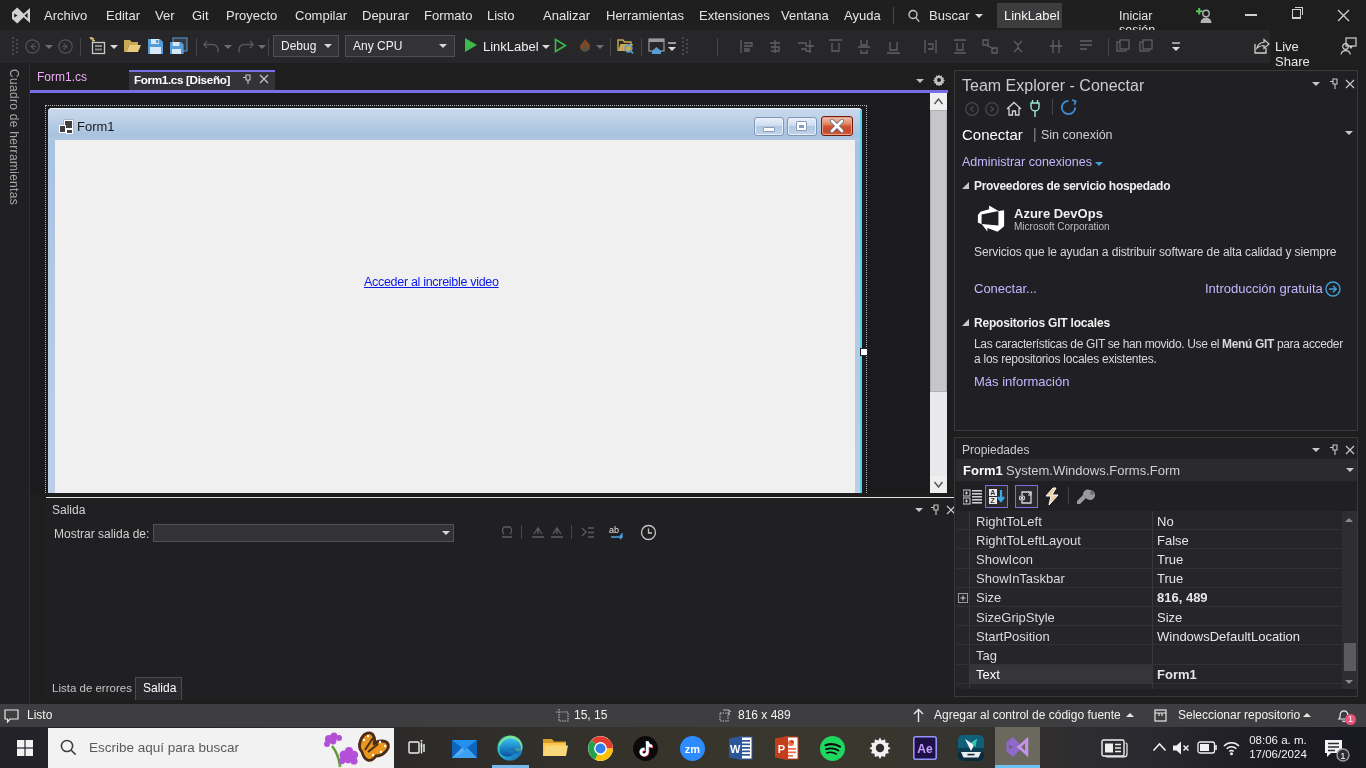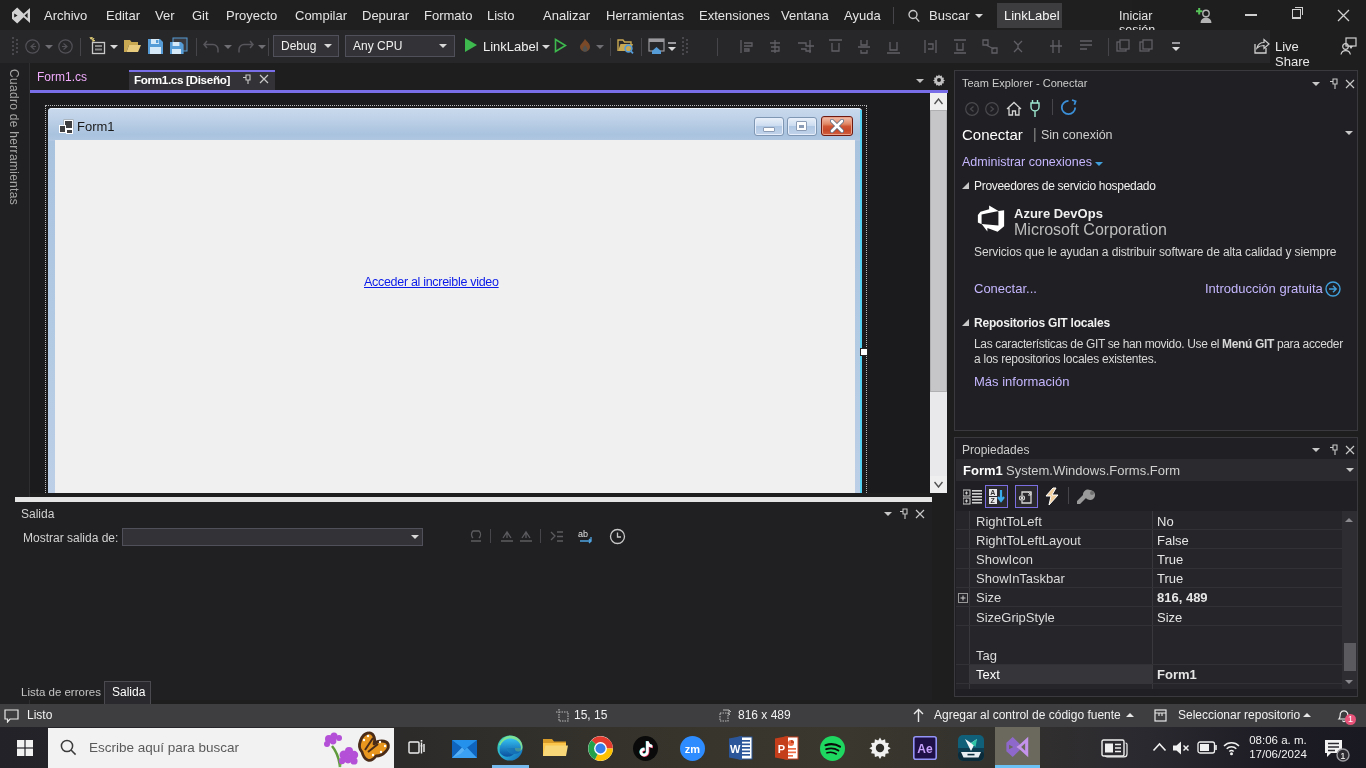--- a/index.html
+++ b/index.html
@@ -18,21 +18,21 @@
 .dimcaret{border-top-color:#6f6f73}
 
 #tabrow{left:30px;top:63px;width:918px;height:27px;background:#1e1e1e}
 #purpleline{left:30px;top:90px;width:918px;height:3px;background:#7a6ee8}
 
 #leftstrip{left:0;top:63px;width:30px;height:641px;background:#202022;border-right:1px solid #2e2e30}
 #lstext2{position:absolute;left:7px;top:6px;font-size:12.5px;letter-spacing:0.8px;color:#a6a6a6;font-size:12px;writing-mode:vertical-rl;letter-spacing:.3px}
 
 #docarea{left:30px;top:93px;width:918px;height:400px;background:#1b1b1d;overflow:hidden}
 
-#salida{left:15px;top:497px;width:917px;height:203px;background:#202023;border-top:5px solid #e5e5e5}
+#salida{left:46px;top:497px;width:917px;height:203px;background:#202023;border-top:1px solid #e5e5e5}
 
 #tepanel{left:954px;top:70px;width:404px;height:361px;background:#202024;border:1px solid #39393e;overflow:hidden}
 #proppanel{left:954px;top:437px;width:404px;height:260px;background:#202024;border:1px solid #39393e;overflow:hidden}
 
 #statusbar{left:0;top:704px;width:1366px;height:23px;background:#3e3e41;color:#f2f2f2;font-size:12px}
 
 #taskbar{left:0;top:727px;width:1366px;height:41px;background:linear-gradient(90deg,#232228 0%,#28272a 22%,#312f2a 38%,#38352c 52%,#3a372e 62%,#34322d 72%,#2a2930 84%,#1c1b23 94%,#191922 100%)}
 .blue{color:#c4b5fd}
 .tri-exp{width:0;height:0;border-left:7px solid transparent;border-bottom:7px solid #c8c8c8}
 .prow{position:absolute;left:0;width:386px;height:19.2px;border-bottom:1px solid #313136}
@@ -321,21 +321,21 @@
 <svg class="ab" style="left:594px;top:26px" width="17" height="17" viewBox="0 0 17 17">
         <circle cx="8.5" cy="8.5" r="7" fill="none" stroke="#c8c8c8" stroke-width="1.3"></circle>
         <path d="M8.5,4.5 V9 H12" fill="none" stroke="#c8c8c8" stroke-width="1.3"></path>
       </svg>
 <span class="ab" style="left:6px;top:184px;font-size:11.5px;color:#c4c4c4">Lista de errores</span>
 <div class="ab" style="left:89px;top:179px;width:47px;height:23px;background:#2a2a2e;border:1px solid #4a4a50;border-bottom:none"></div>
 <span class="ab" style="left:97px;top:183px;font-size:12px;color:#ffffff">Salida</span>
 </div>
 <div class="ab" id="tepanel">
 
-<span class="ab" style="left:7px;top:6px;font-size:11px;color:#cccccc">Team Explorer - Conectar</span>
+<span class="ab" style="left:7px;top:6px;font-size:16px;color:#cccccc">Team Explorer - Conectar</span>
 <div class="ab caret" style="left:357px;top:11px;border-top-color:#c8c8c8"></div>
 <svg class="ab" style="left:374px;top:7px" width="11" height="12" viewBox="0 0 11 12">
         <path d="M4,1 h4 v5 h-4 Z M4,3.5 h-3 M6,6 v5" stroke="#c8c8c8" stroke-width="1.1" fill="none"></path>
       </svg>
 <svg class="ab" style="left:390px;top:8px" width="10" height="10" viewBox="0 0 10 10">
         <path d="M1,1 L9,9 M9,1 L1,9" stroke="#c8c8c8" stroke-width="1.2"></path>
       </svg>
 <svg class="ab" style="left:10px;top:31px" width="14" height="14" viewBox="0 0 14 14">
         <circle cx="7" cy="7" r="6.3" fill="none" stroke="#4a4a4e" stroke-width="1.2"></circle>
         <path d="M8.5,4.5 L5.5,7 L8.5,9.5" stroke="#4a4a4e" stroke-width="1.2" fill="none"></path>
@@ -356,26 +356,26 @@
         <path d="M15.2,8.5 l0,0" stroke="#3b8fd8"></path>
         <path d="M12,1 l3.6,1.2 -1.2,3.6" fill="none" stroke="#3b8fd8" stroke-width="1.8"></path>
       </svg>
 <span class="ab" style="left:7px;top:55px;font-size:15px;color:#ffffff">Conectar</span>
 <span class="ab" style="left:78px;top:55px;font-size:14px;color:#8a8a8a">|</span>
 <span class="ab" style="left:86px;top:57px;font-size:12.5px;color:#cfcfcf">Sin conexión</span>
 <div class="ab caret" style="left:390px;top:60px;border-top-color:#c8c8c8"></div>
 <span class="ab blue" style="left:7px;top:84px;font-size:12.5px">Administrar conexiones</span>
 <div class="ab caret" style="left:140px;top:91px;border-top-color:#41a0dc"></div>
 <div class="ab tri-exp" style="left:7px;top:111px"></div>
-<span class="ab" style="left:19px;top:108px;font-size:12px;letter-spacing:-0.3px;font-weight:normal;color:#f0f0f0">Proveedores de servicio hospedado</span>
+<span class="ab" style="left:19px;top:108px;font-size:12px;letter-spacing:-0.3px;font-weight:bold;color:#f0f0f0">Proveedores de servicio hospedado</span>
 <svg class="ab" style="left:21px;top:131px" width="30" height="33" viewBox="0 0 16 16">
         <path fill="#ffffff" d="M15 3.622v8.512L11.5 15l-5.425-1.975v1.958L3.004 10.97l8.951.7V4.005L15 3.622zm-2.984.428L6.994 1v2.001L2.382 4.356 1 6.13v4.029l1.978.873V5.869l9.038-1.819z"></path>
       </svg>
 <span class="ab" style="left:59px;top:135px;font-size:13px;font-weight:bold;color:#f0f0f0">Azure DevOps</span>
-<span class="ab" style="left:59px;top:150px;font-size:16px;color:#bdbdbd">Microsoft Corporation</span>
+<span class="ab" style="left:59px;top:150px;font-size:10px;color:#bdbdbd">Microsoft Corporation</span>
 <span class="ab" style="left:19px;top:174px;font-size:12px;letter-spacing:-0.12px;color:#d8d8d8;white-space:nowrap">Servicios que le ayudan a distribuir software de alta calidad y siempre</span>
 <span class="ab blue" style="left:19px;top:210px;font-size:13px">Conectar...</span>
 <span class="ab blue" style="left:250px;top:210px;font-size:13px">Introducción gratuita</span>
 <svg class="ab" style="left:370px;top:210px" width="16" height="16" viewBox="0 0 16 16">
         <circle cx="8" cy="8" r="7" fill="none" stroke="#41a0dc" stroke-width="1.4"></circle>
         <path d="M4,8 h7 M8,4.8 L11.2,8 L8,11.2" fill="none" stroke="#41a0dc" stroke-width="1.4"></path>
       </svg>
 <div class="ab tri-exp" style="left:7px;top:248px"></div>
 <span class="ab" style="left:19px;top:245px;font-size:12px;letter-spacing:-0.2px;font-weight:bold;color:#f0f0f0">Repositorios GIT locales</span>
 <span class="ab" style="left:19px;top:266px;font-size:12px;letter-spacing:-0.35px;color:#d8d8d8;white-space:nowrap">Las características de GIT se han movido. Use el <b>Menú GIT</b> para acceder</span>
@@ -453,20 +453,24 @@
           <svg class="ab" style="left:2px;top:5px" width="10" height="10" viewBox="0 0 10 10">
             <rect x="0.5" y="0.5" width="9" height="9" fill="none" stroke="#9a9a9a"></rect>
             <path d="M2.5,5 h5 M5,2.5 v5" stroke="#cfcfcf"></path>
           </svg>
           <span class="pl">Size</span>
           <span class="pv" style="font-weight:bold">816, 489</span>
         </div>
 <div class="prow" style="top:96px">
           <span class="pl">SizeGripStyle</span>
           <span class="pv">Size</span>
+        </div>
+<div class="prow" style="top:115.2px">
+          <span class="pl">StartPosition</span>
+          <span class="pv">WindowsDefaultLocation</span>
         </div>
 <div class="prow" style="top:134.4px">
           <span class="pl">Tag</span>
           <span class="pv"></span>
         </div>
 <div class="prow" style="top:153.6px">
           <div class="ab" style="left:14px;top:0;width:182px;height:19.2px;background:#35353a"></div>
           <span class="pl" style="color:#fff">Text</span>
           <span class="pv" style="font-weight:bold">Form1</span>
         </div>

